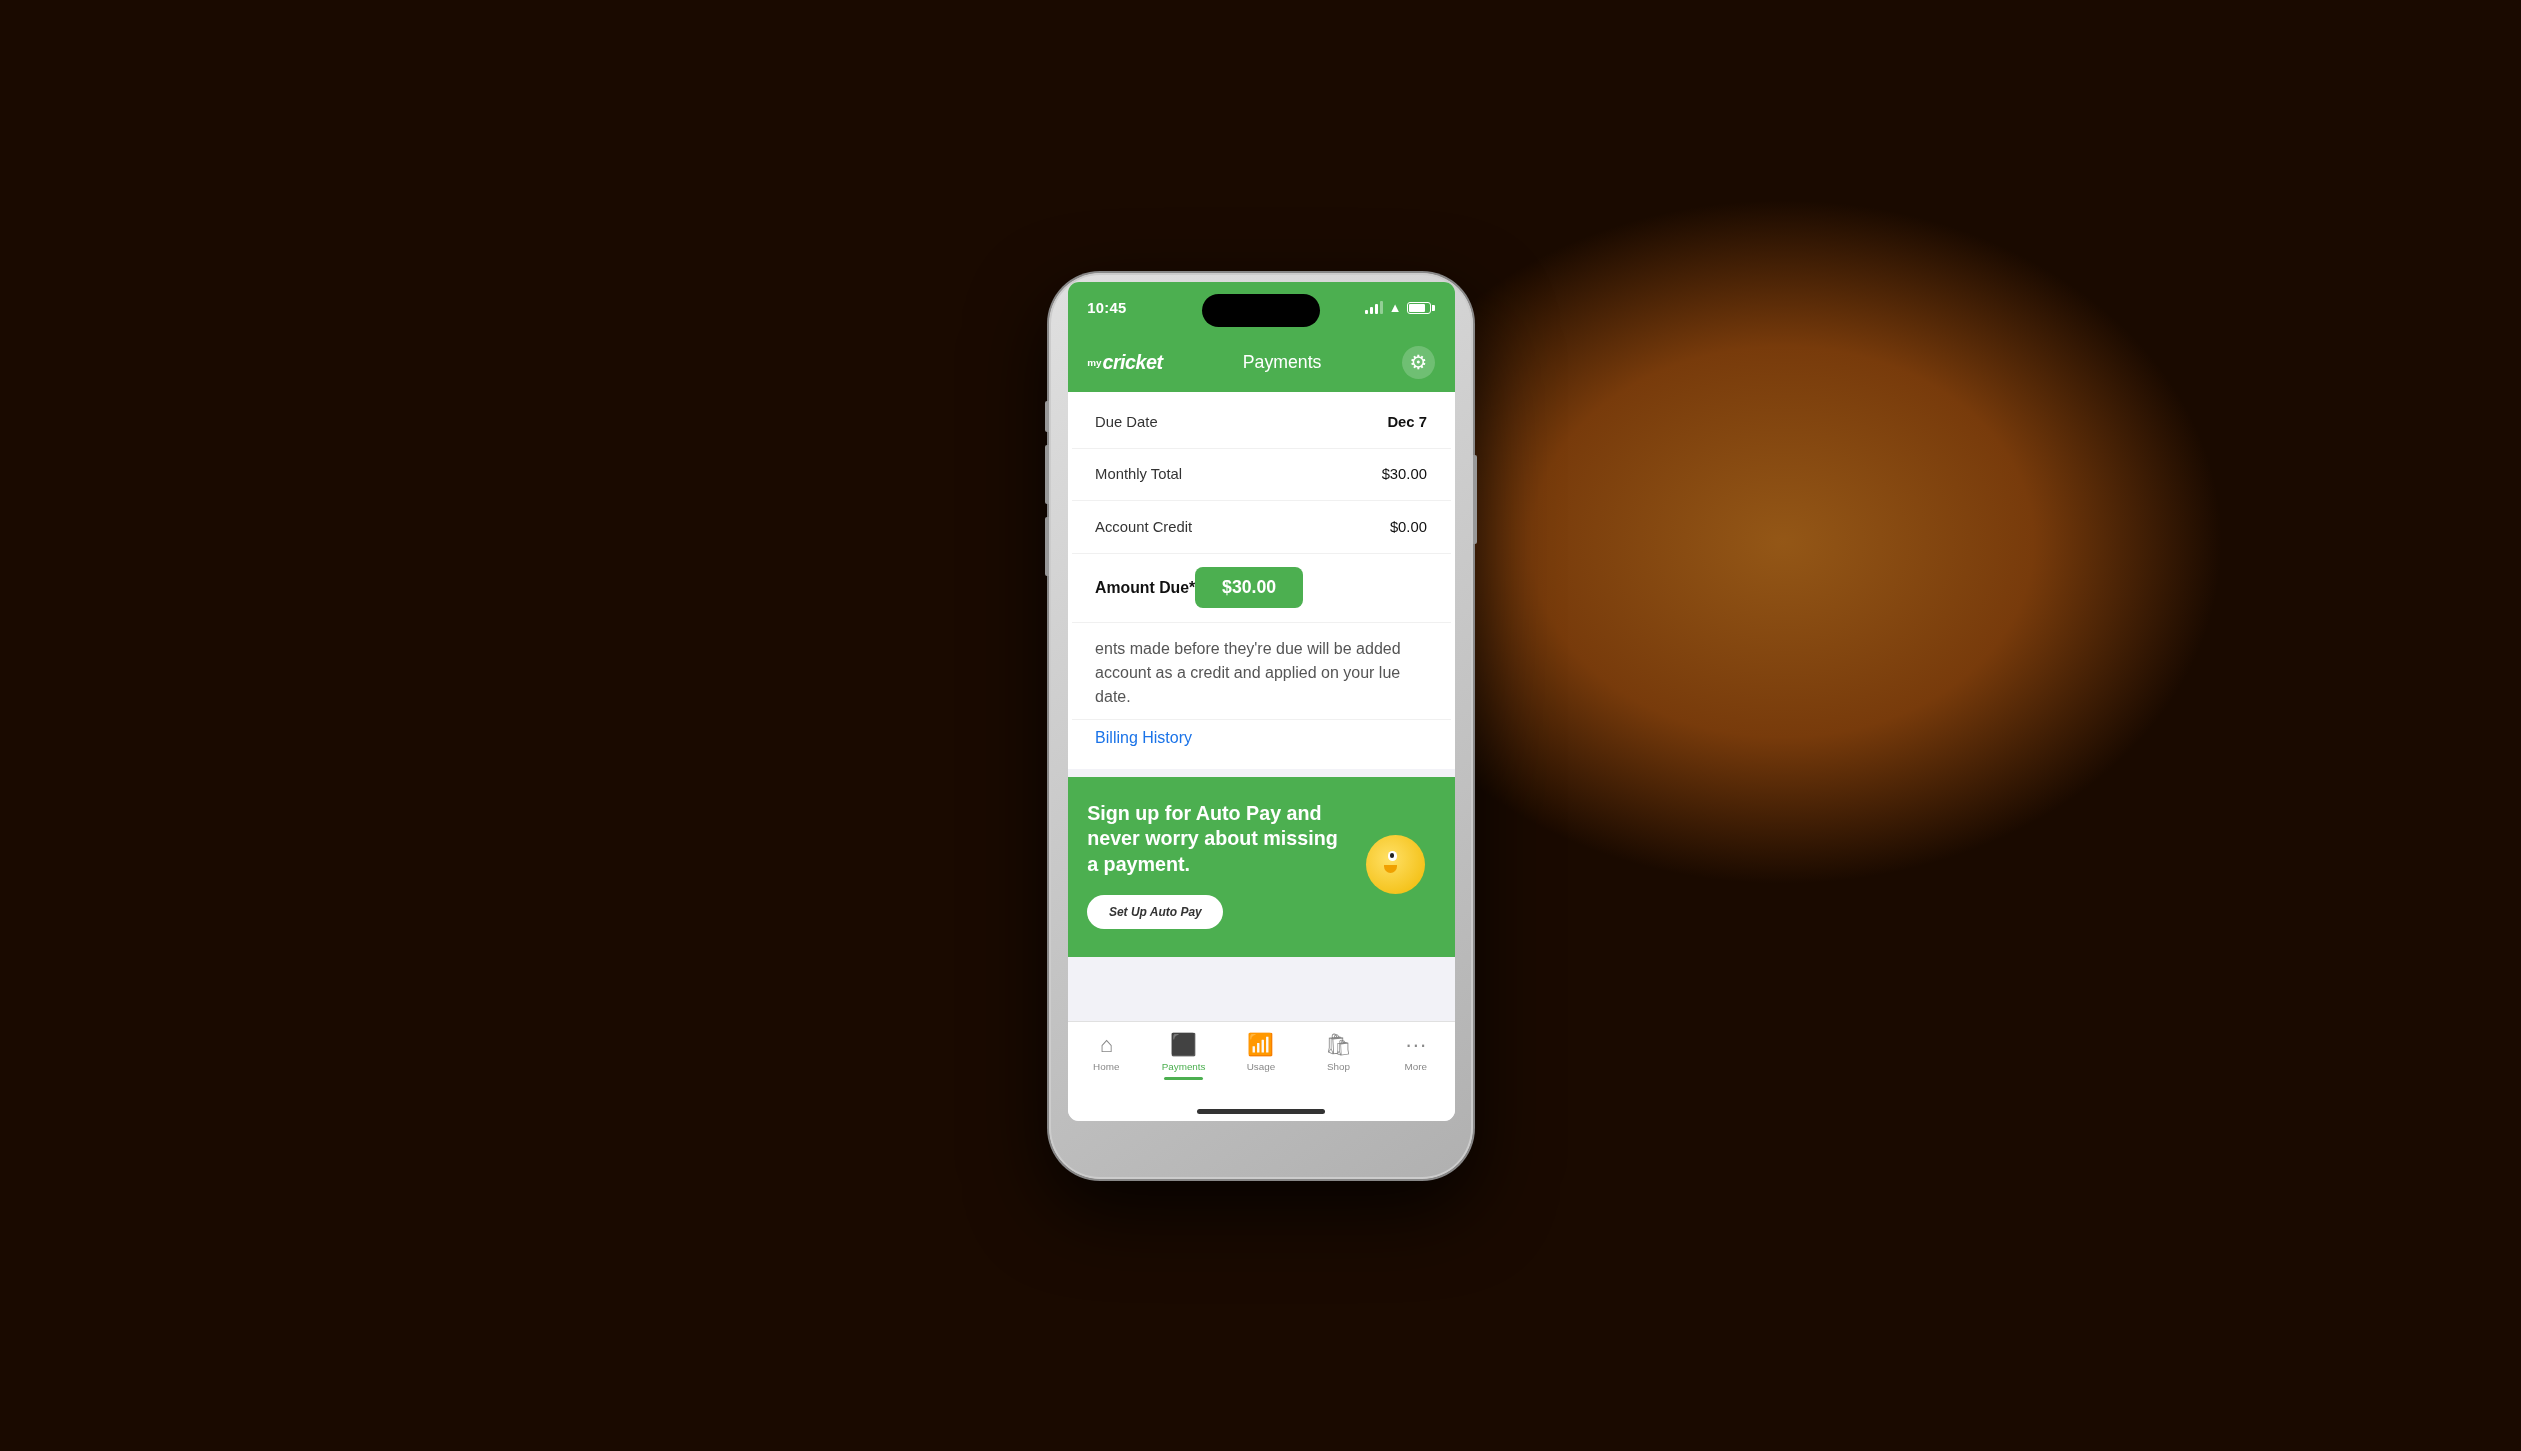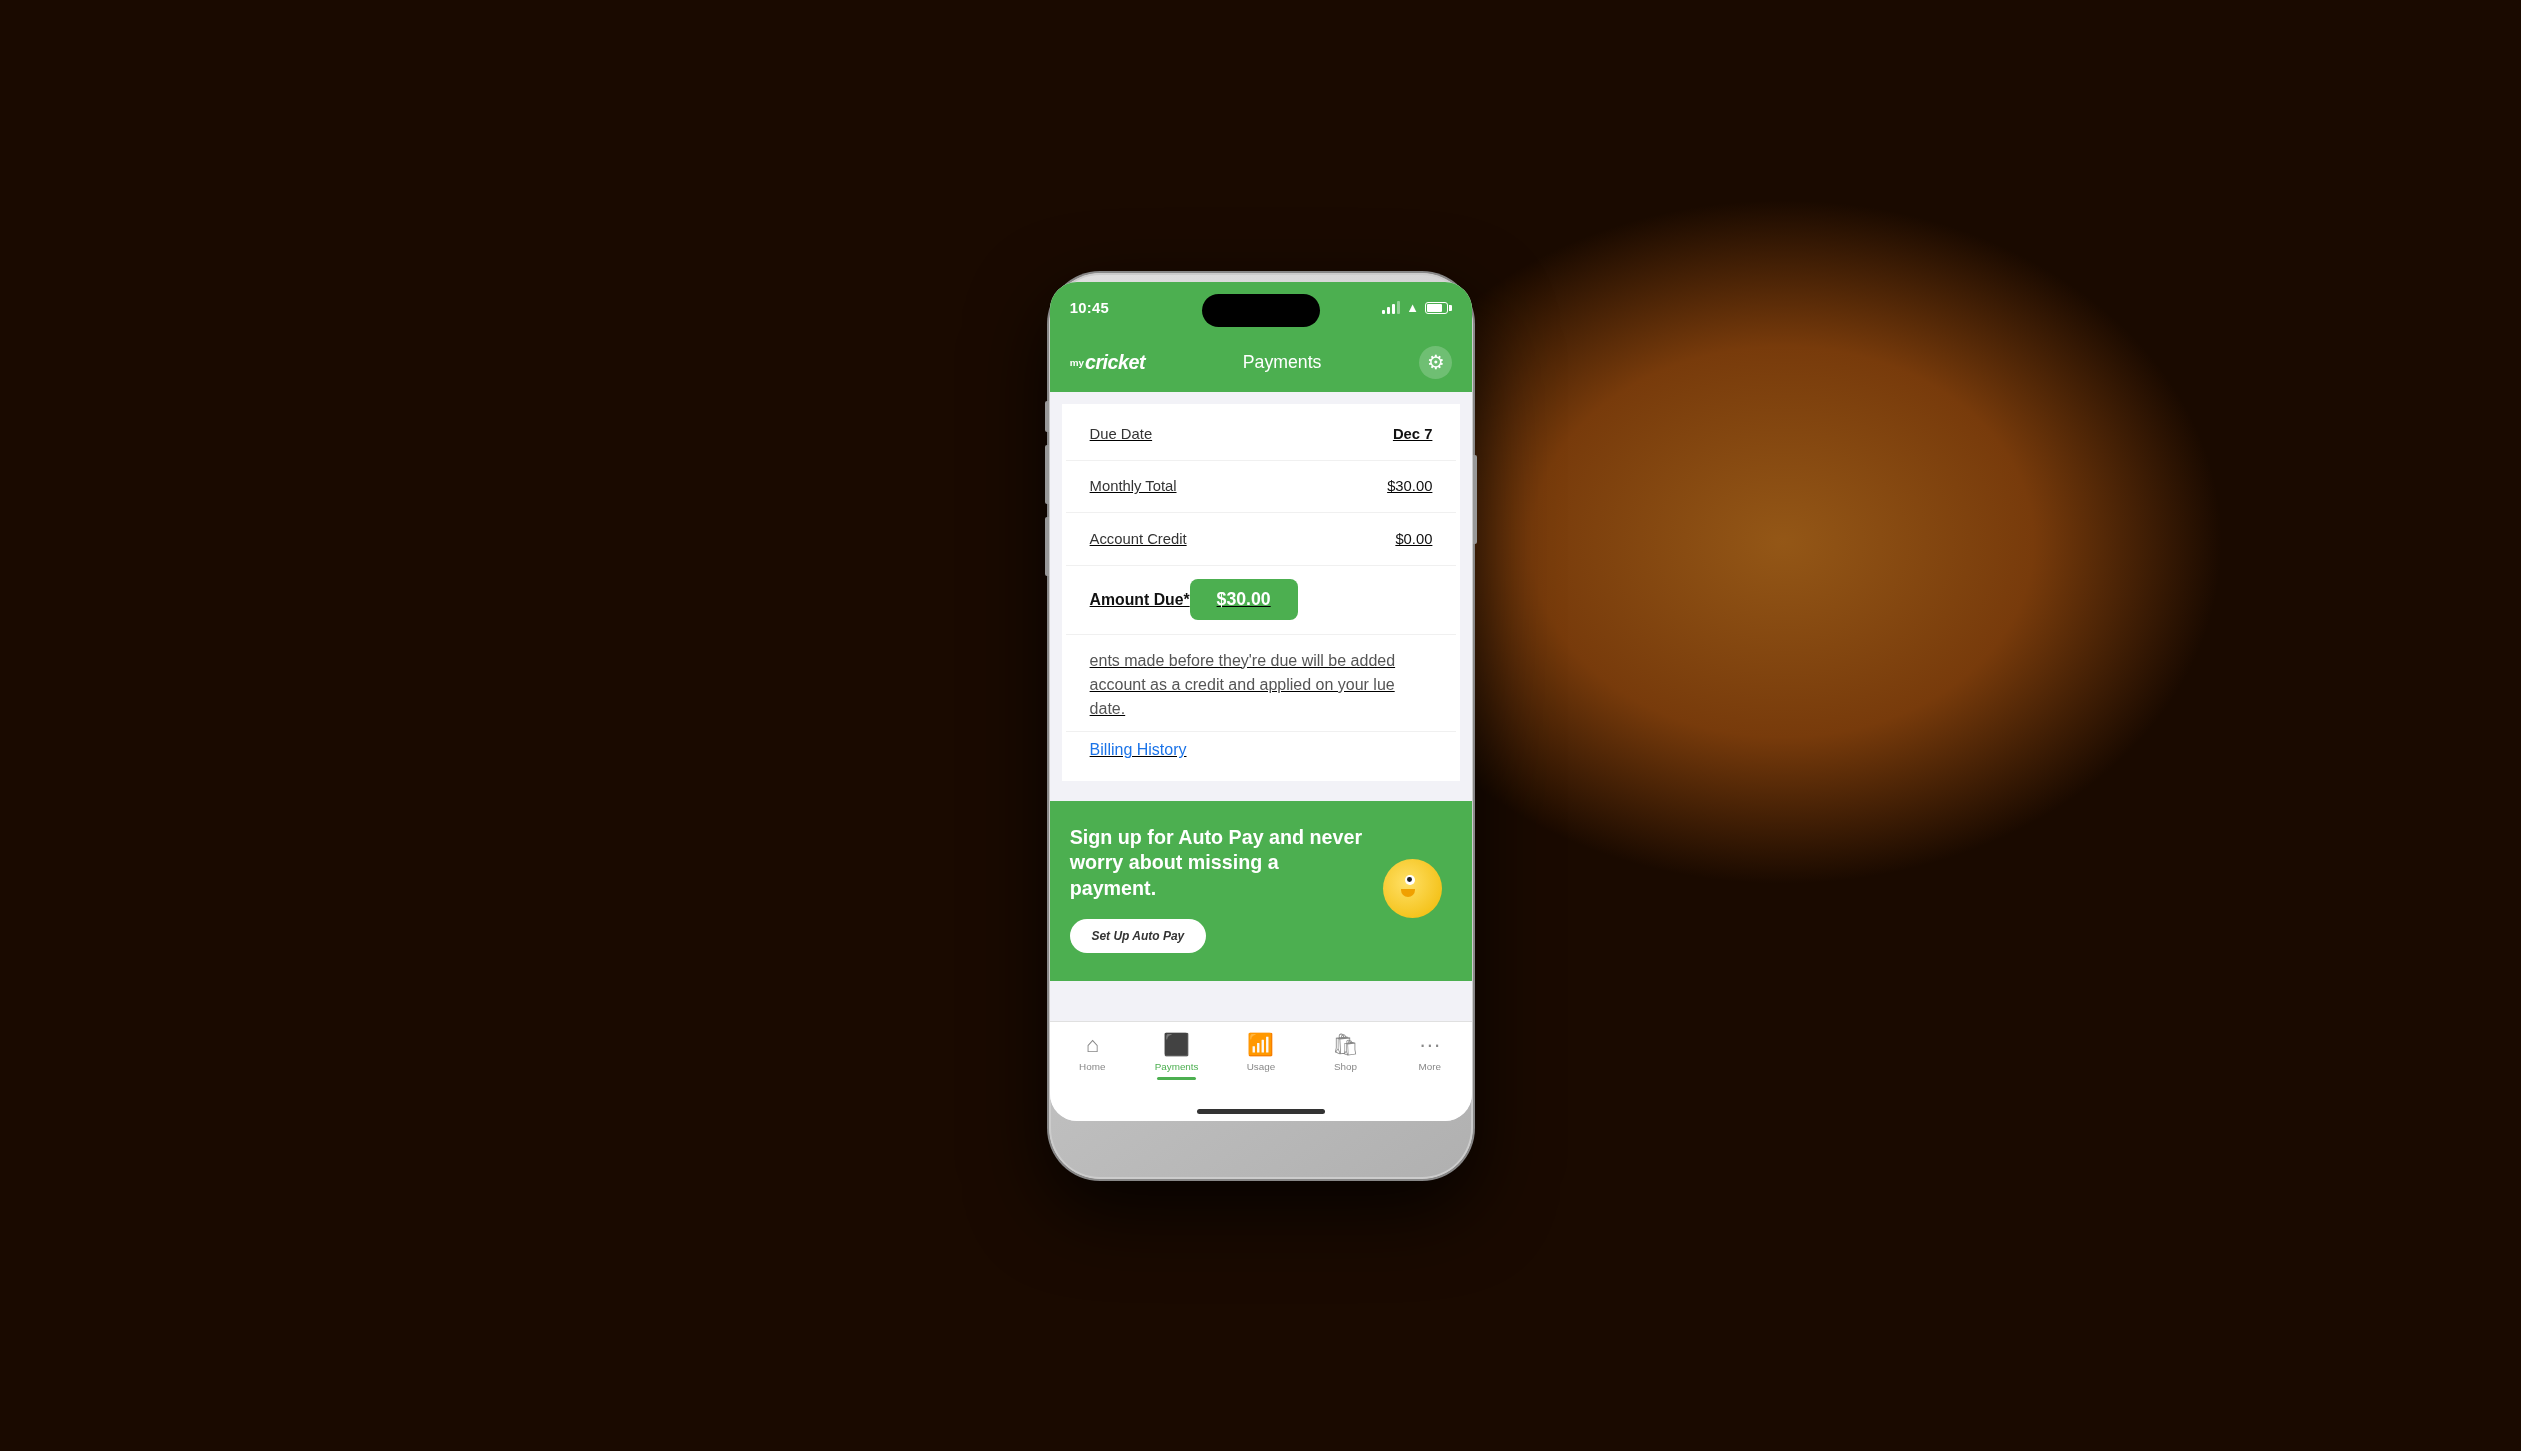--- a/index.html
+++ b/index.html
@@ -78,24 +78,24 @@
       right: -3.9px;
       top: 182px;
       width: 3.9px;
       height: 89px;
       background: #999;
       border-radius: 0 2px 2px 0;
     }
 
     
     .phone-screen {
-      width: 422px;
+      width: 387px;
       height: 839px;
       background: #f2f2f7;
-      border-radius: 27px;
+      border-radius: 11px;
       overflow: hidden;
       margin-top: 9.9px;
       position: relative;
       display: flex;
       flex-direction: column;
     }
 
     
     .status-bar {
       height: 51px;
@@ -239,23 +239,22 @@
       flex: 1;
       overflow-y: auto;
       background: #f2f2f7;
       display: flex;
       flex-direction: column;
     }
 
     
     .billing-card {
       background: white;
-      margin: 12px;
+      margin: 0;
       padding: 4px;
-      text-decoration: underline;
     }
 
     .billing-row {
       display: flex;
       align-items: center;
       justify-content: space-between;
       padding: 17.7px 23.6px;
       border-bottom: 1px solid #f0f0f0;
     }
 

